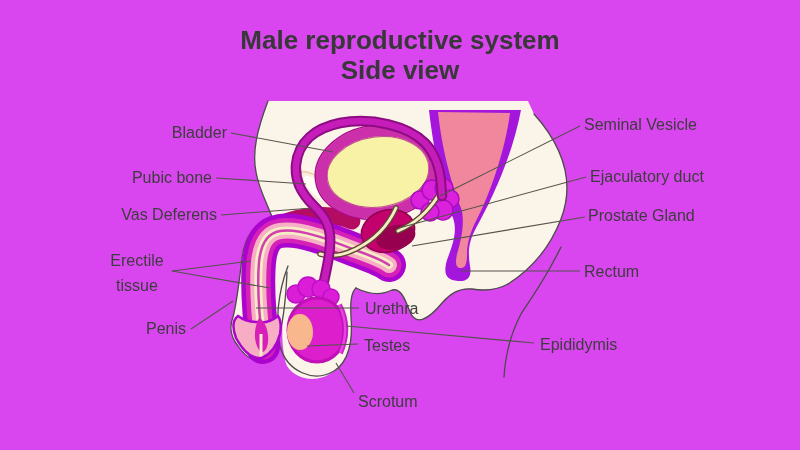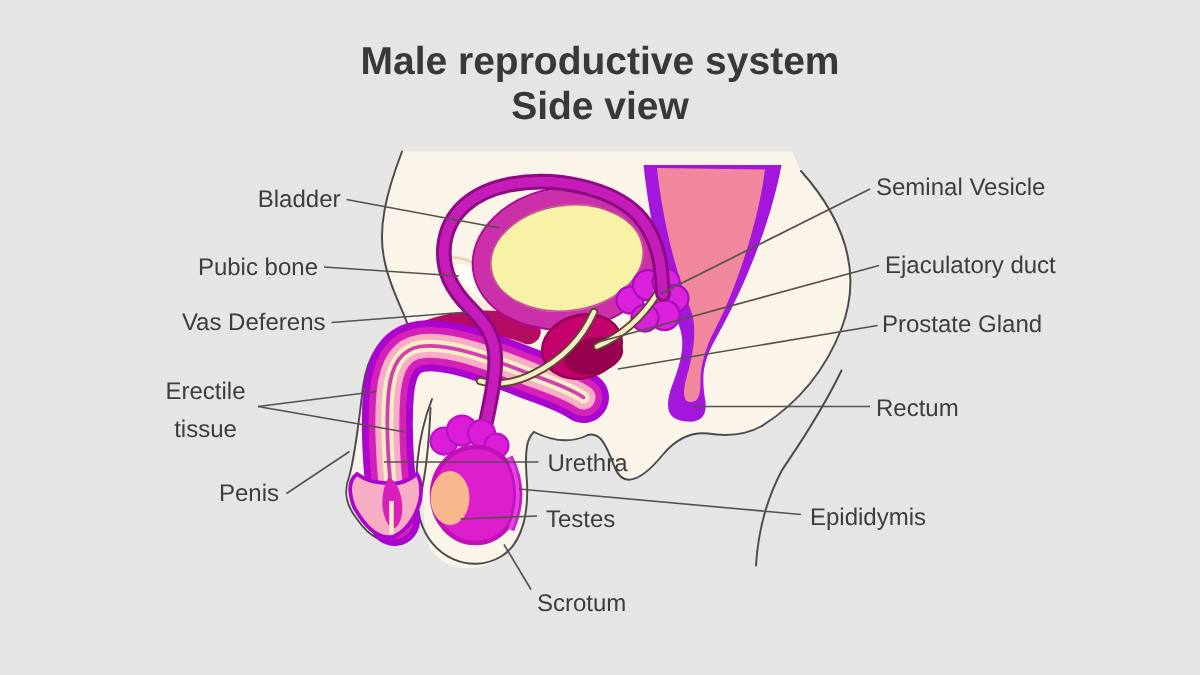--- a/index.html
+++ b/index.html
@@ -1,16 +1,16 @@
 <!DOCTYPE html>
 <html><head>
 <meta charset="utf-8">
 <style>
   html,body{margin:0;padding:0;background:#ffffff;}
-  .stage{position:relative;width:800px;height:450px;background:#e5e5e5;overflow:hidden;
+  .stage{position:relative;width:800px;height:450px;background:#d946ef;overflow:hidden;
          font-family:"Liberation Sans", sans-serif;}
   svg{position:absolute;left:0;top:0;}
   text{font-family:"Liberation Sans", sans-serif;}
   .title-text{font-size:26px;font-weight:700;fill:#383838;}
   .lbl{font-size:16px;fill:#3d3d3d;}
   .leader{stroke:#55524c;stroke-width:1.1;fill:none;}
   .contour{stroke:#4b4b4b;stroke-width:1.3;fill:none;stroke-linecap:round;}
 </style>
 </head>
 <body>

